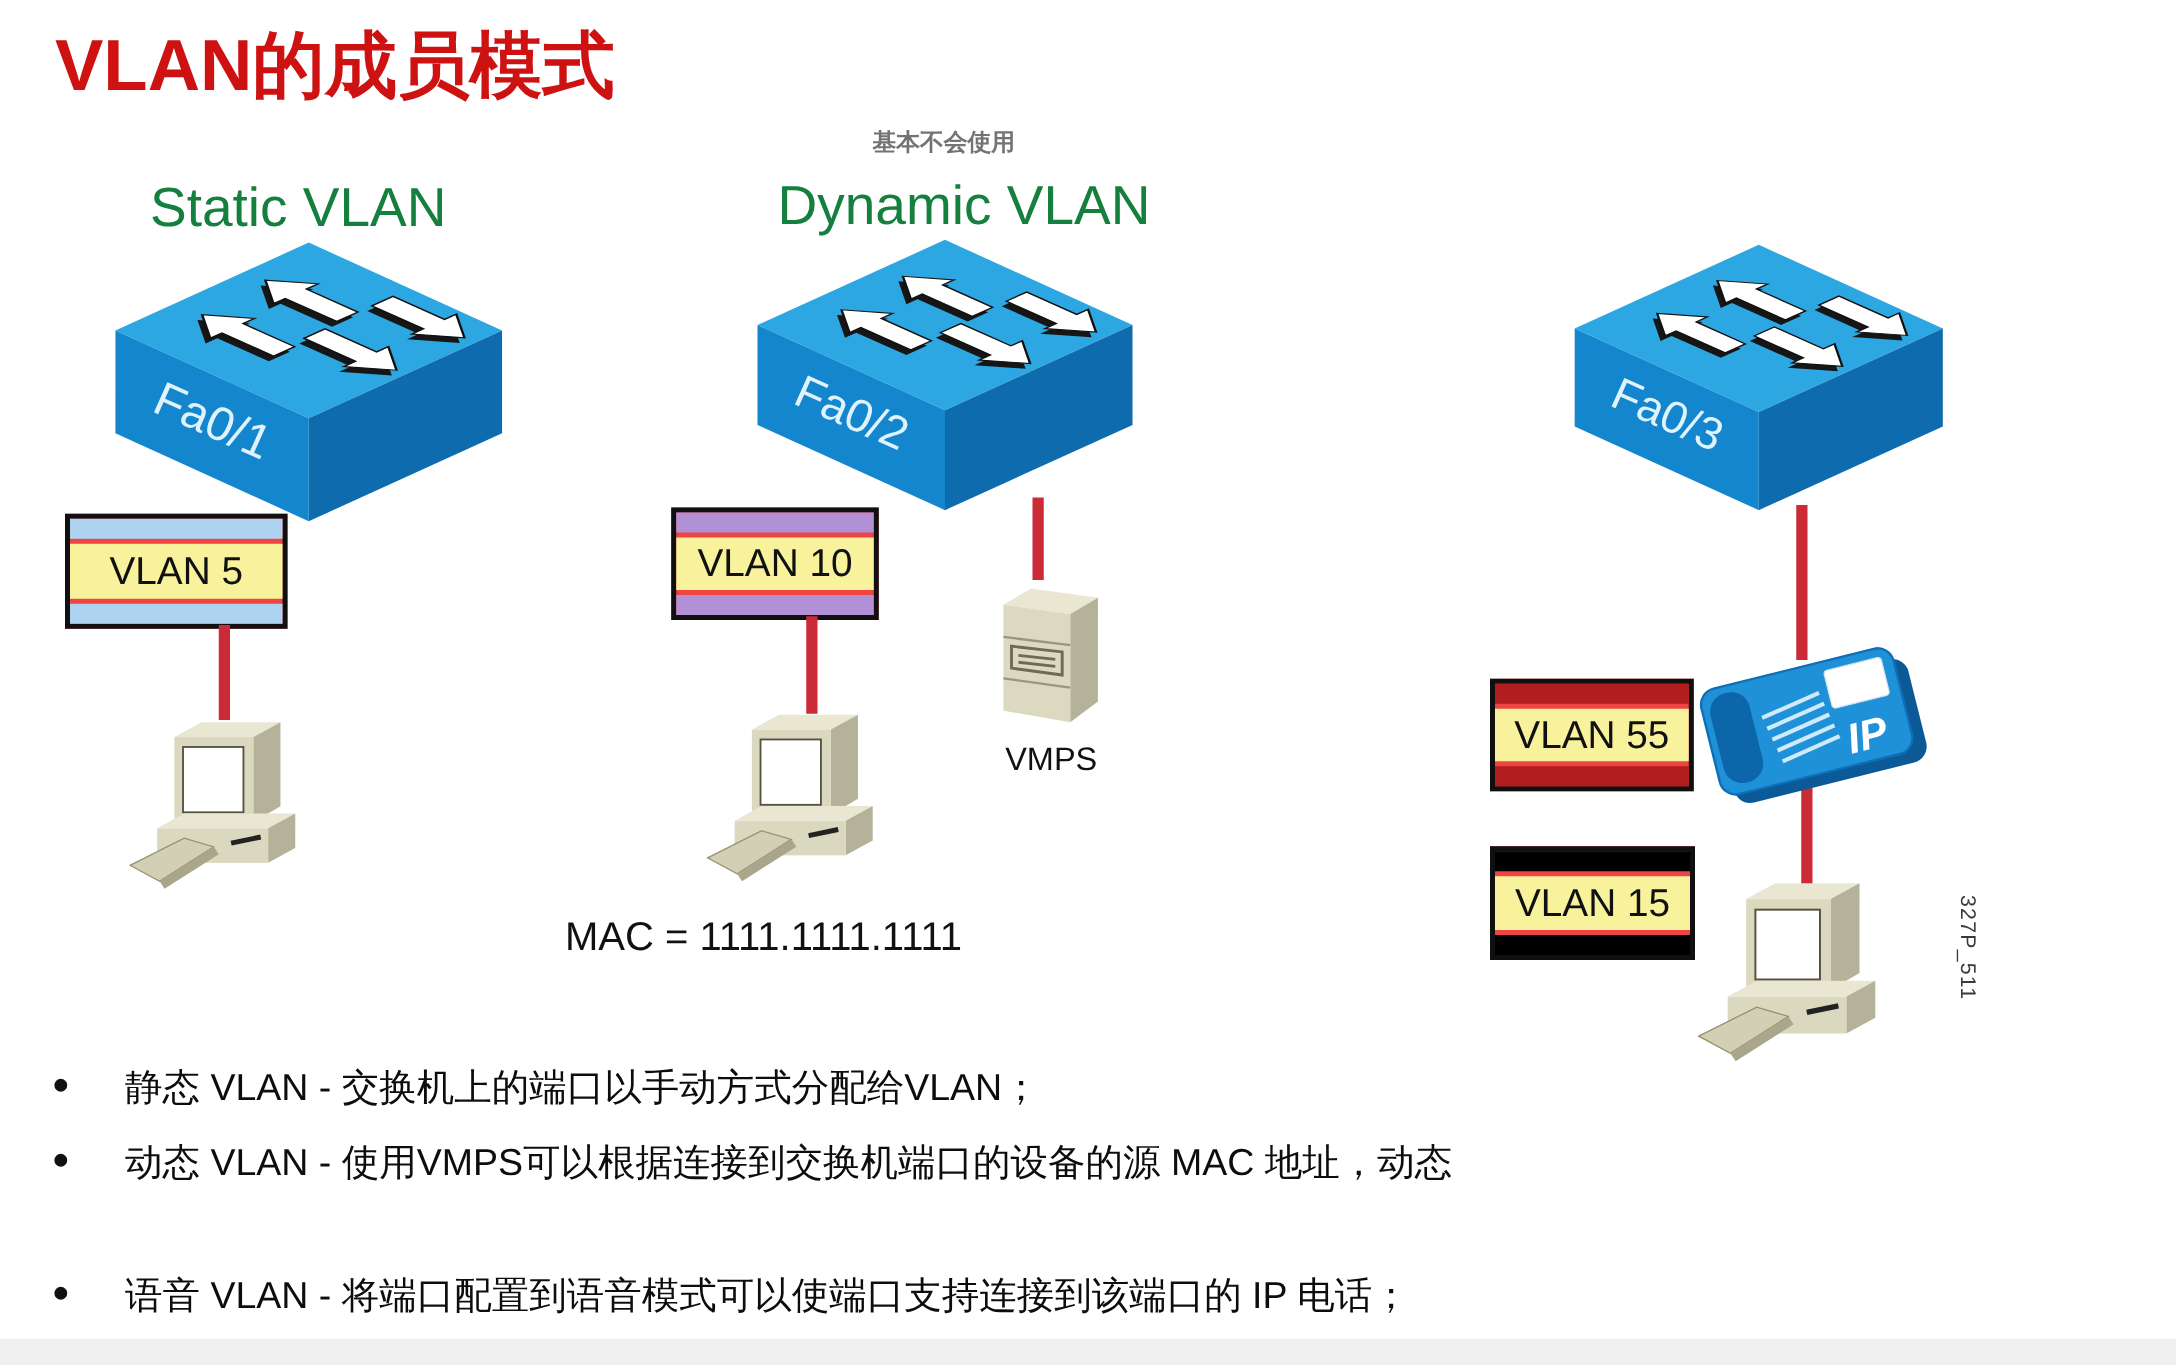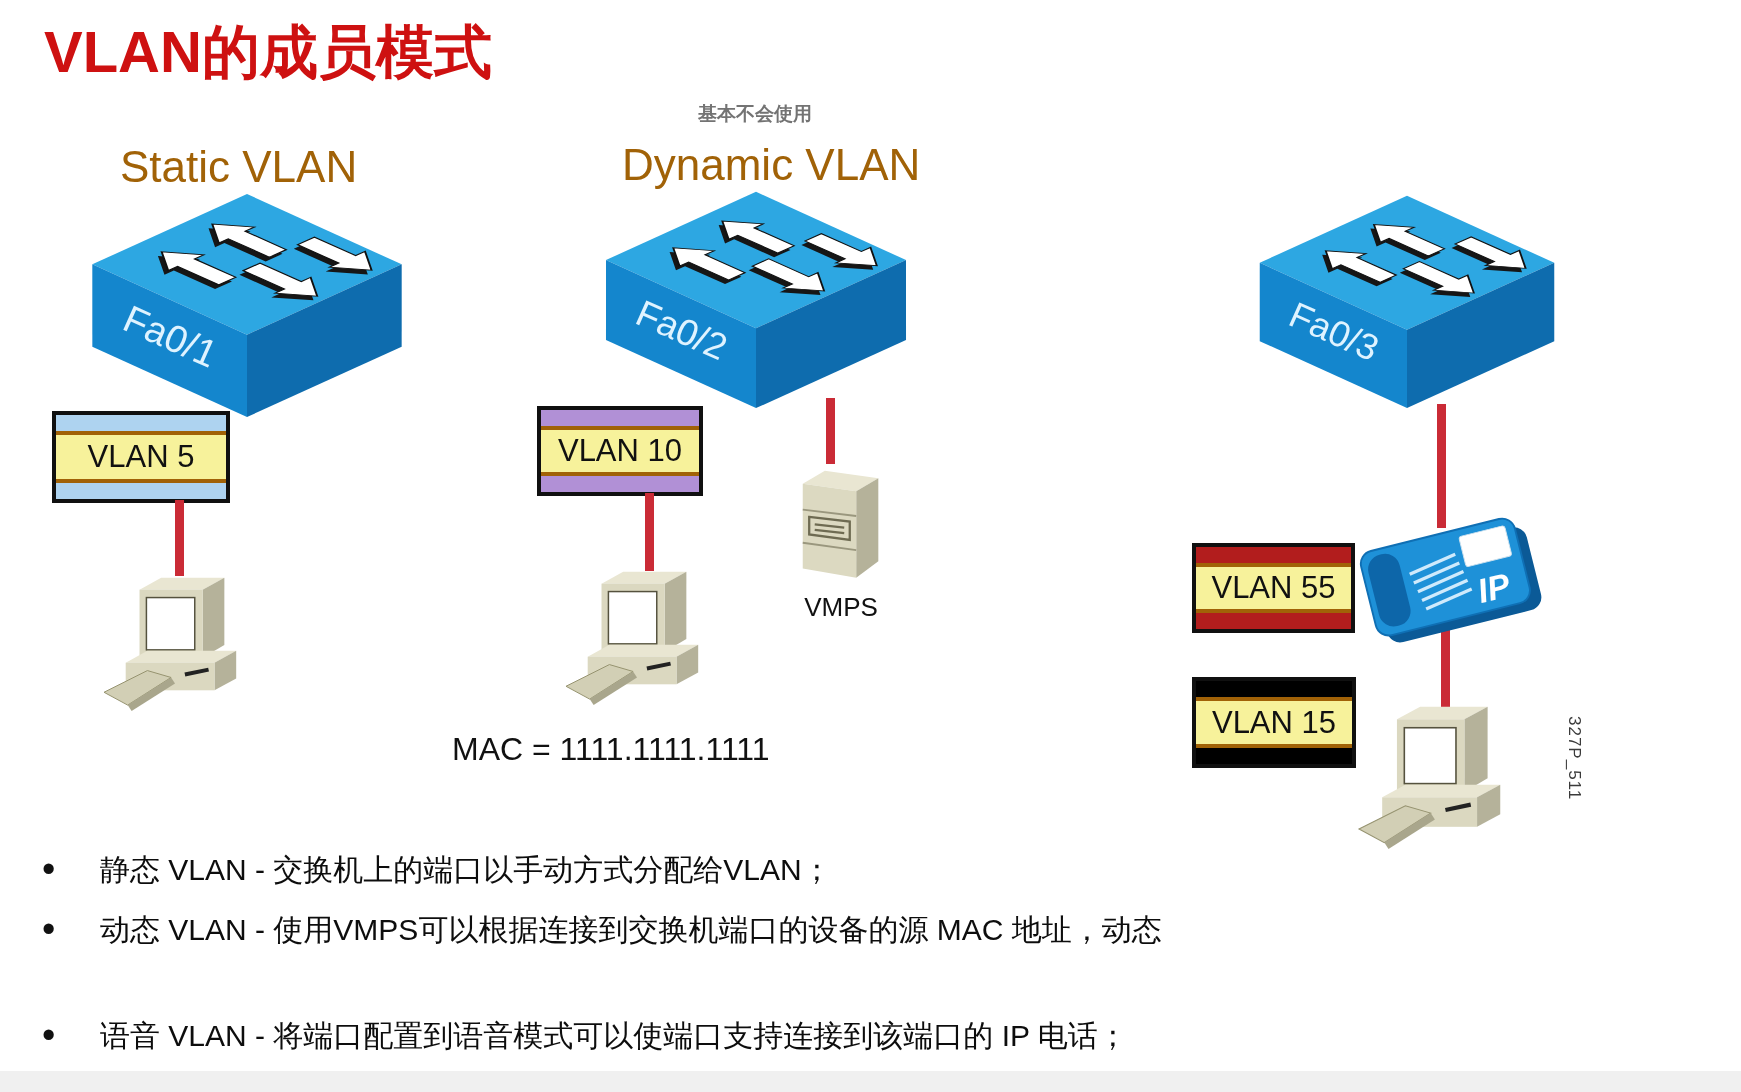--- a/index.html
+++ b/index.html
@@ -15,27 +15,27 @@
   .page-title{
     left:44px;top:14px;
     font-size:58px;font-weight:700;
     color:#ce1111;letter-spacing:0px;white-space:nowrap;
   }
   .annotation{
     left:698px;top:101px;
     font-size:19px;font-weight:700;color:#737373;white-space:nowrap;
   }
   .col-heading{
-    font-size:44px;color:#a16207;white-space:nowrap;
+    font-size:44px;color:#15803d;white-space:nowrap;
   }
   .switch-svg{position:absolute;overflow:visible;}
   .device-svg{position:absolute;overflow:visible;}
   .rline{position:absolute;width:9px;background:#ca2b36;}
   .vlan-box{
-    position:absolute;border:4px solid #101010;background:#a16207;
+    position:absolute;border:4px solid #101010;background:#ef4444;
     display:flex;flex-direction:column;gap:4px;box-sizing:border-box;
   }
   .vlan-box .stripe{height:16px;}
   .vlan-box .mid{
     flex:1;background:#f7f29b;display:flex;align-items:center;justify-content:center;
     font-size:31px;color:#111;white-space:nowrap;
   }
   .stripe-blue{background:#aed3f0;}
   .stripe-purple{background:#b190d6;}
   .stripe-darkred{background:#b21d1d;}

